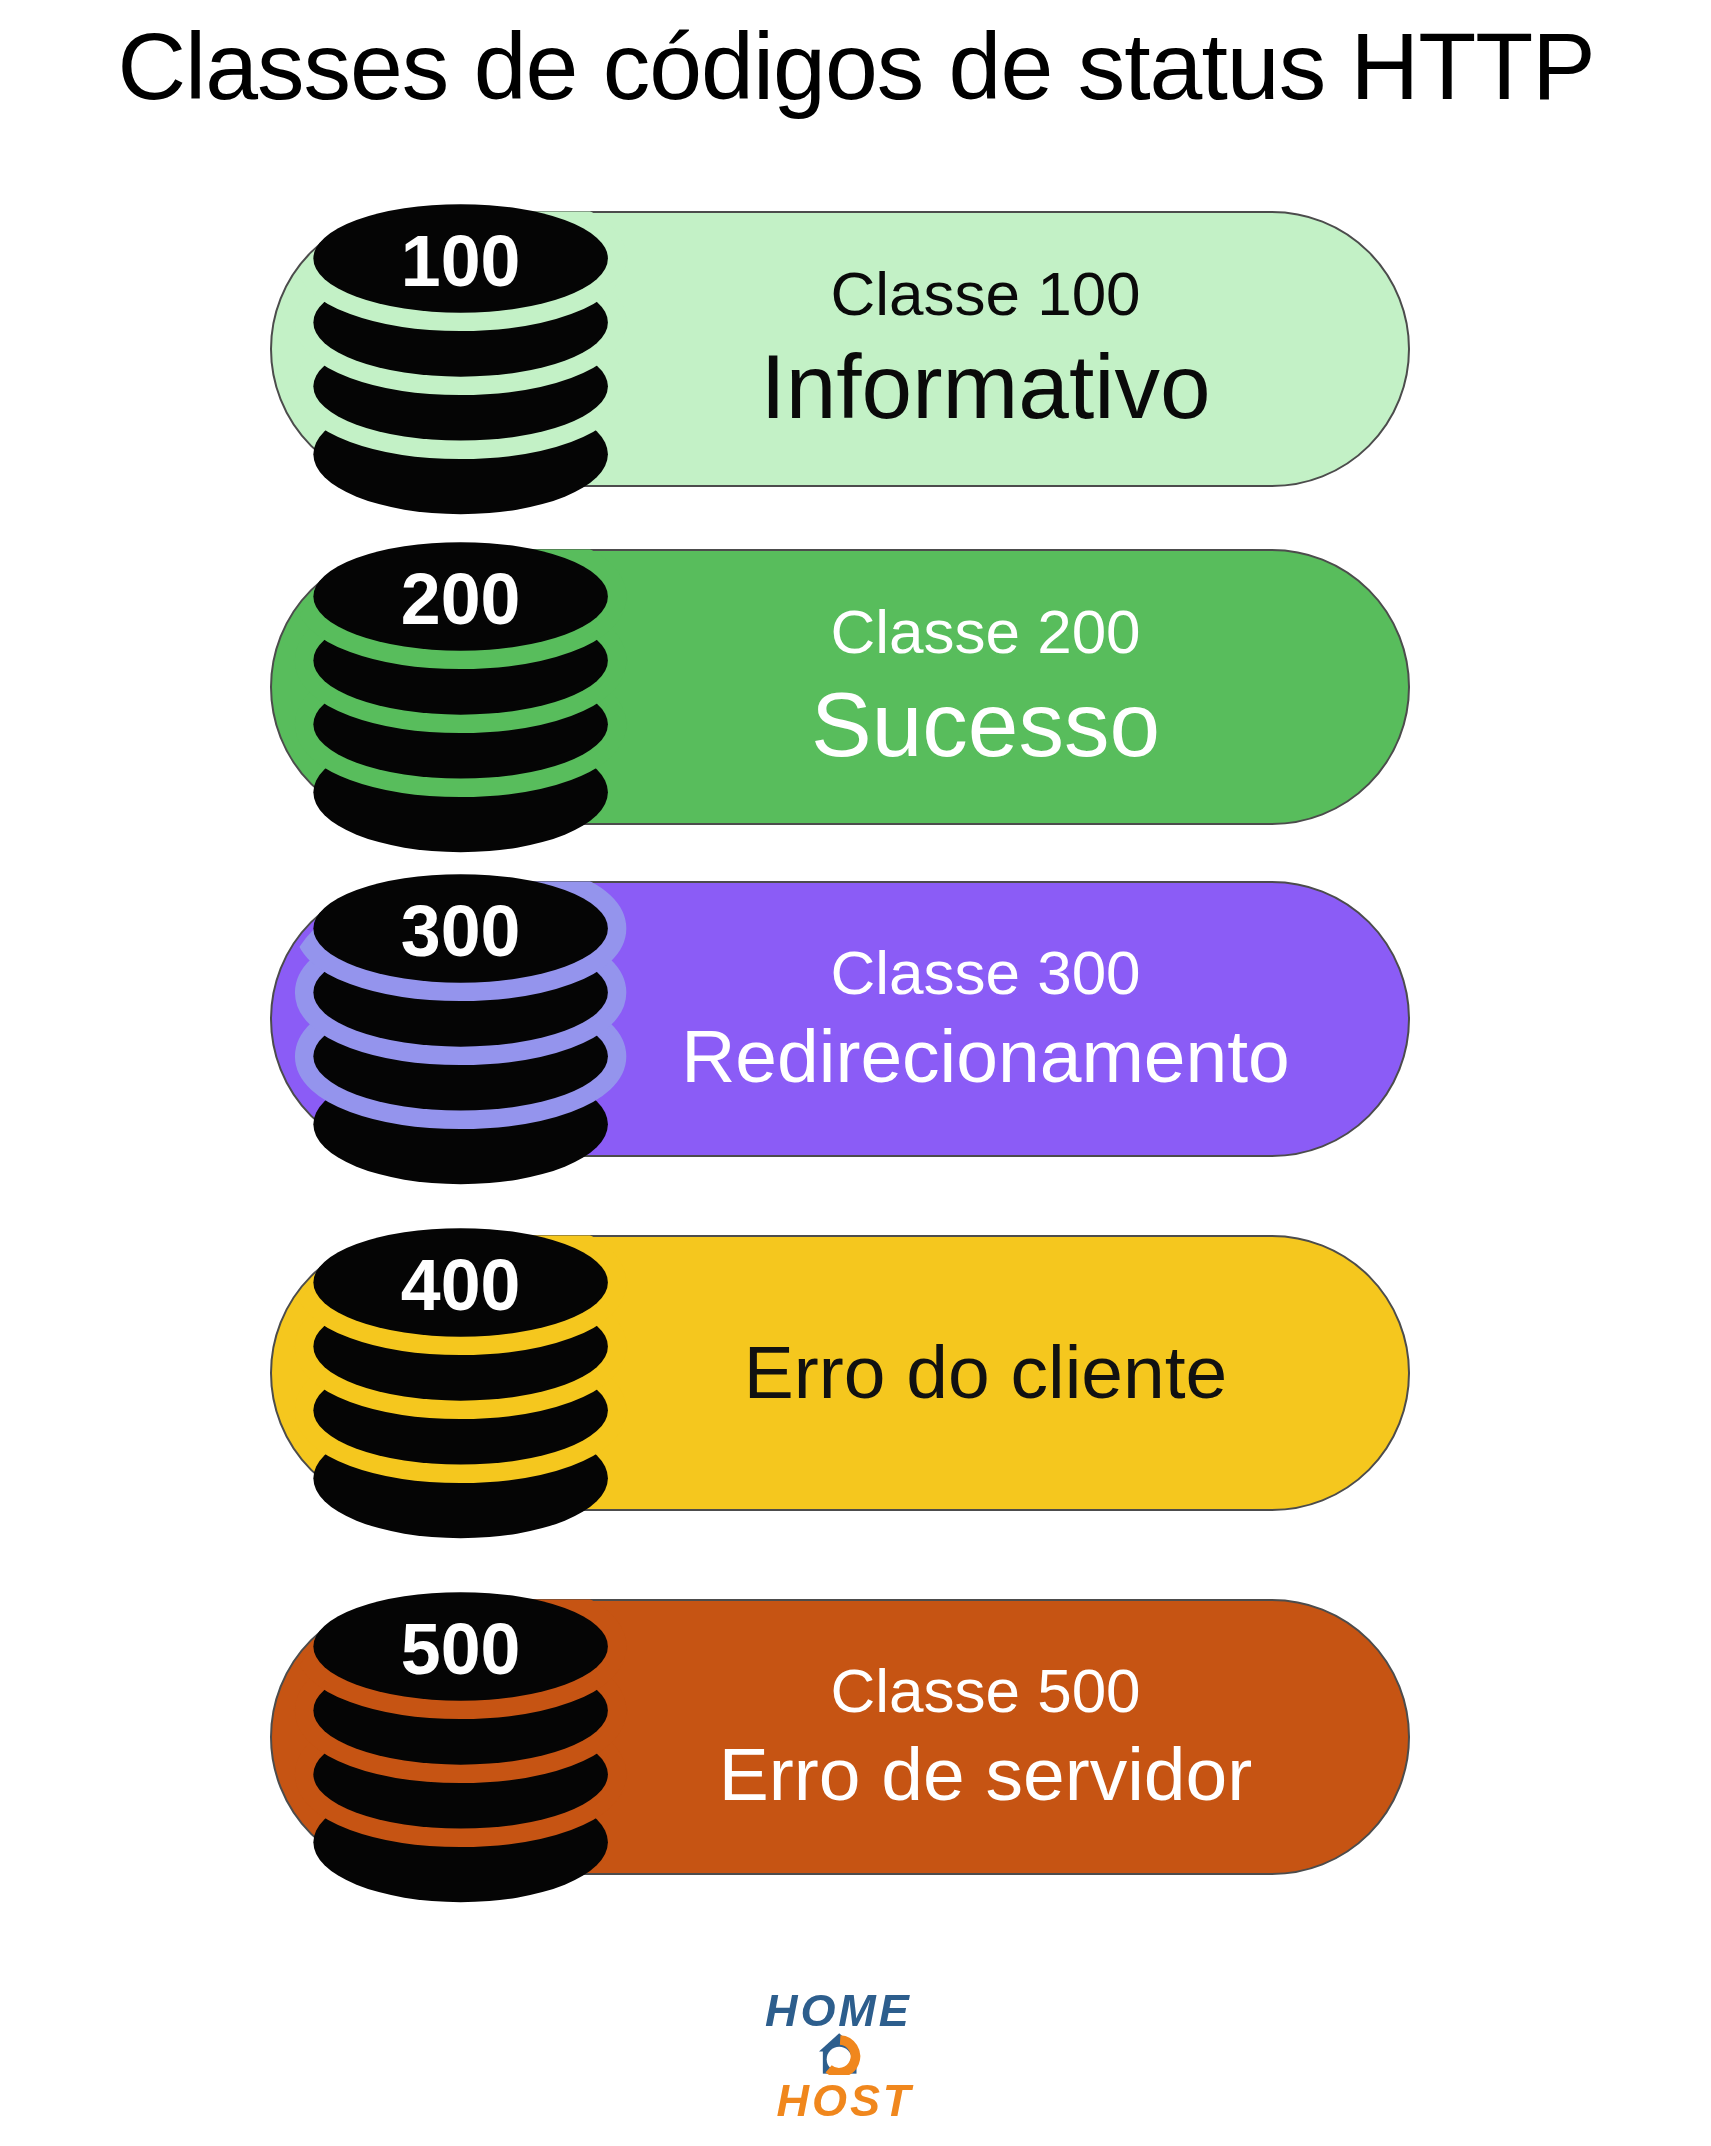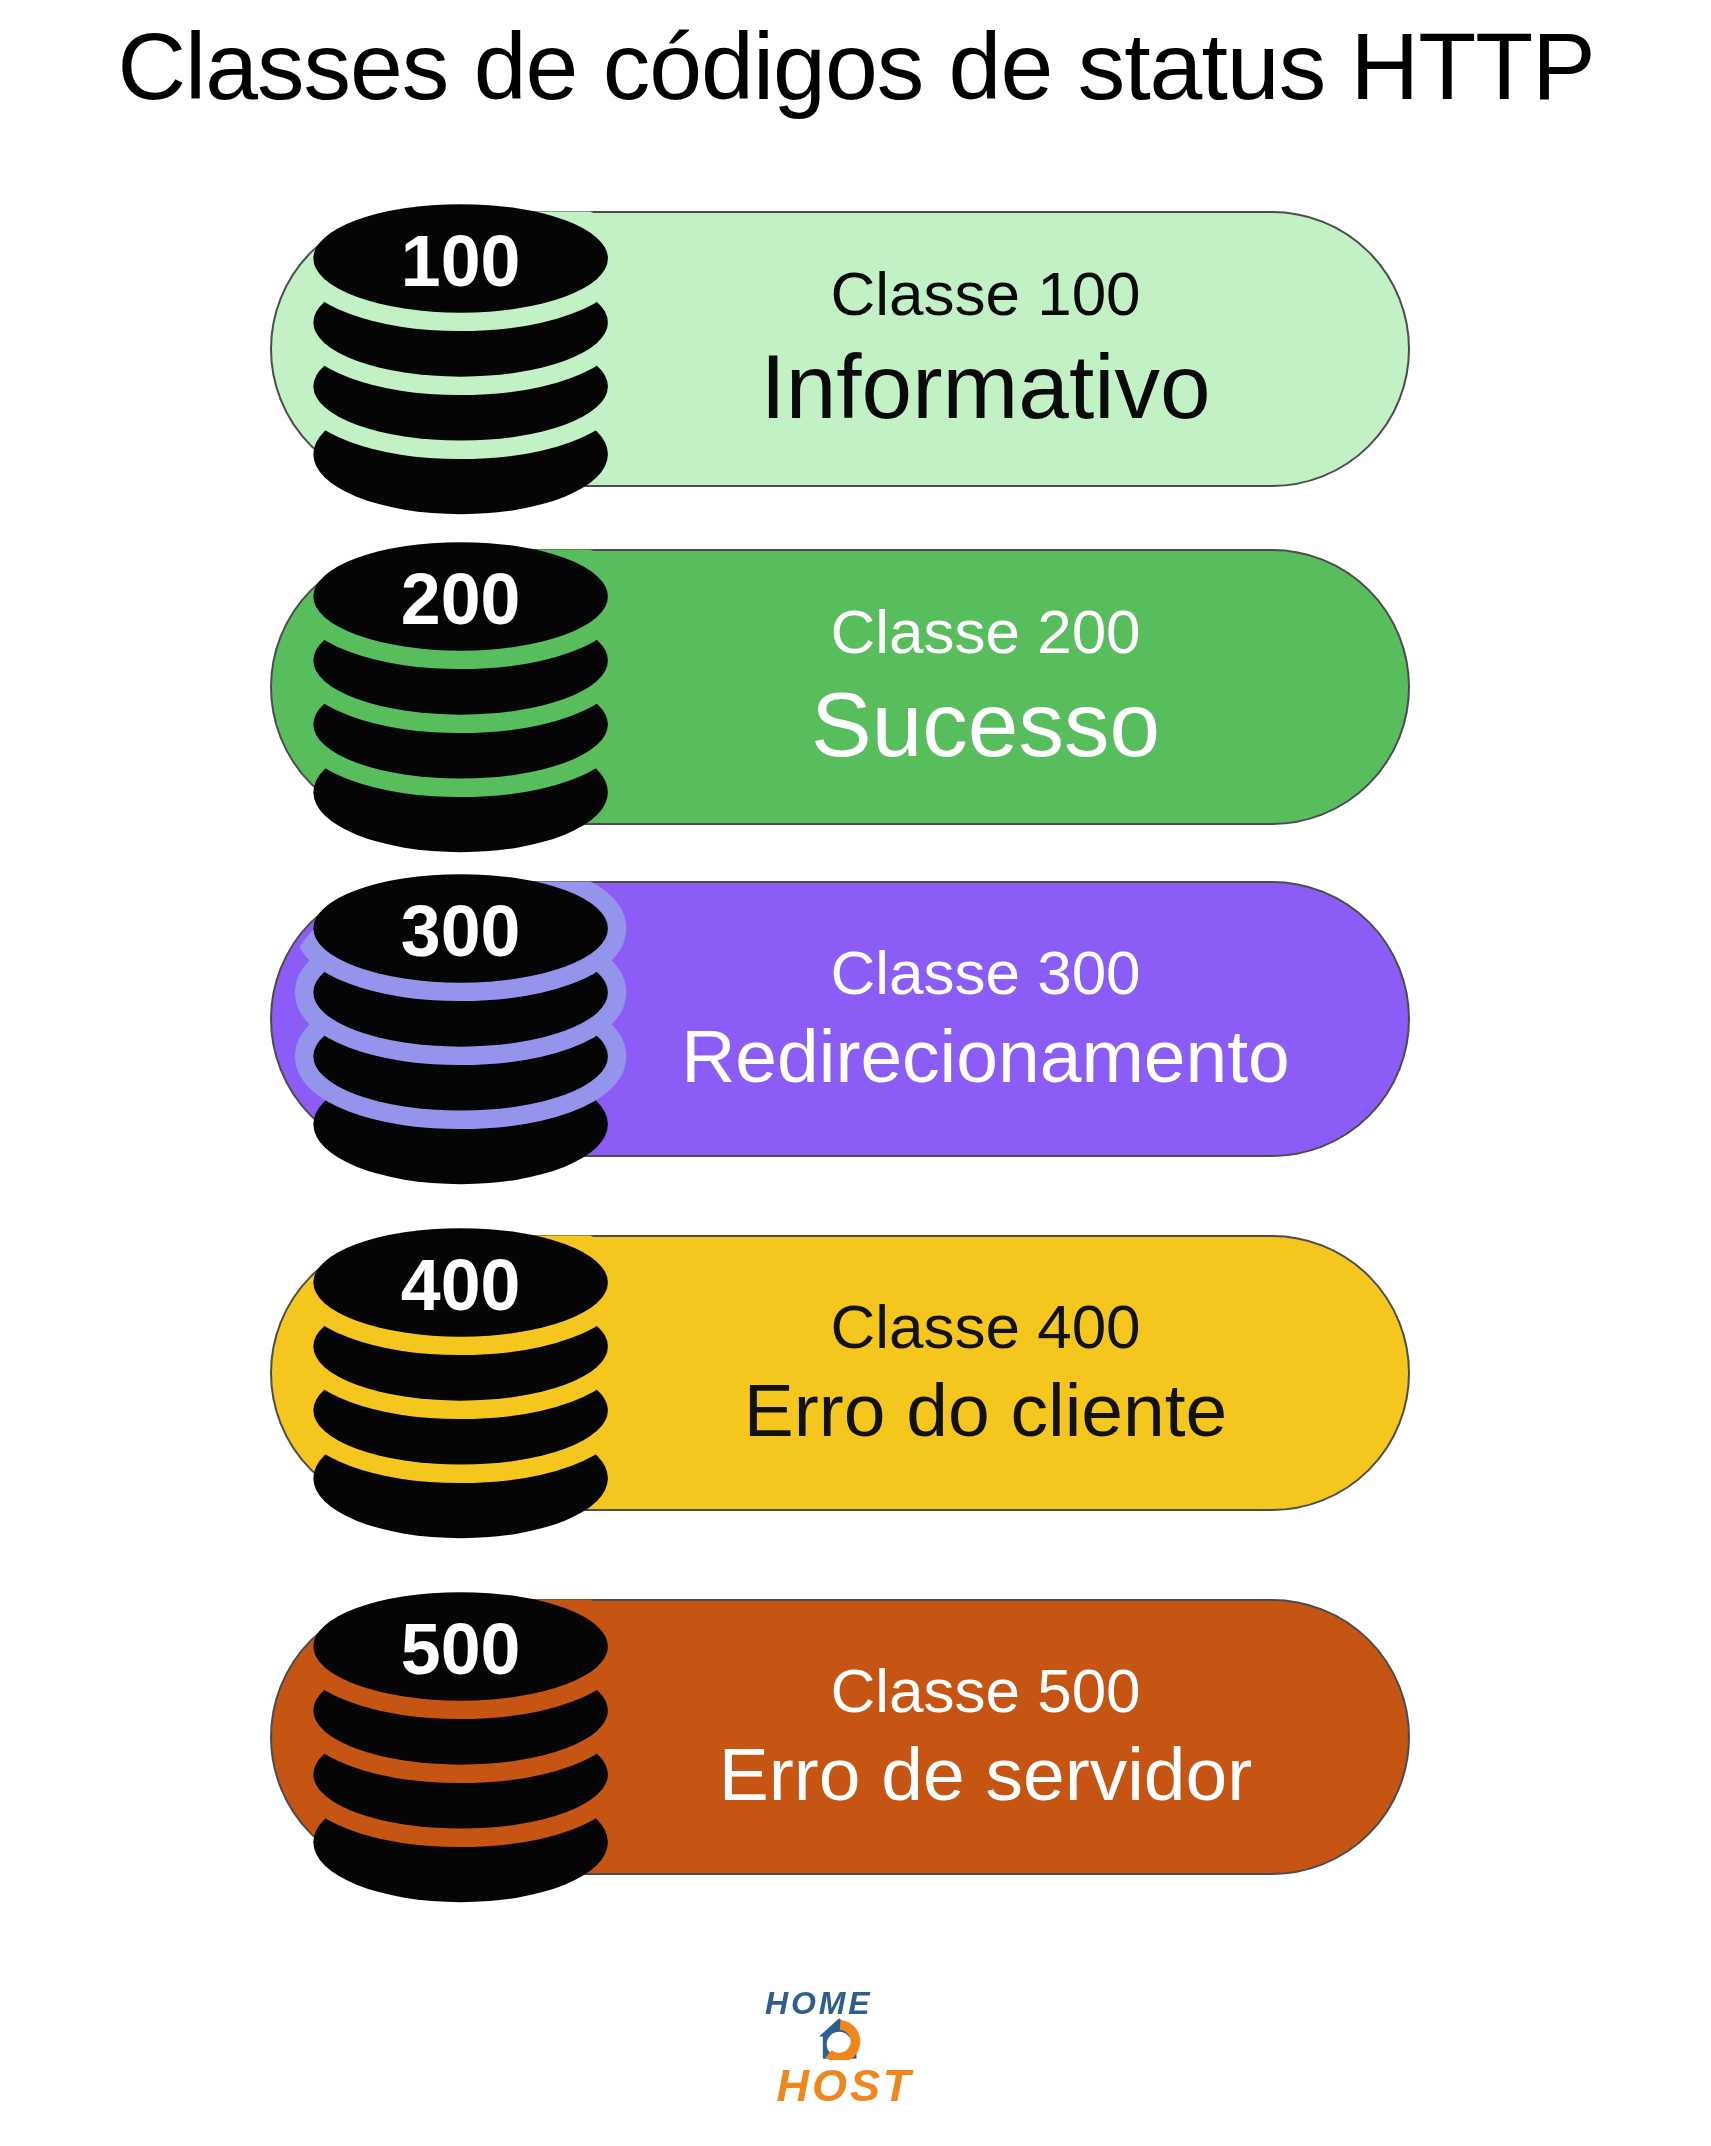--- a/index.html
+++ b/index.html
@@ -15,21 +15,21 @@
   .disk-number{fill:#ffffff;font-family:"Liberation Sans",sans-serif;
                font-size:74px;font-weight:bold;text-anchor:middle;}
   .card-text{position:absolute;left:335px;right:44px;top:0;bottom:0;
              display:flex;flex-direction:column;align-items:center;justify-content:center;
              text-align:center;}
   .line1{font-size:62px;line-height:1.22;white-space:nowrap;}
   .line2{line-height:1.22;white-space:nowrap;}
   .line2.big{font-size:91px;}
   .line2.small{font-size:75px;}
   .logo{position:absolute;left:765px;top:1985px;}
-  .logo-home{font-size:32px;font-weight:900;font-style:italic;letter-spacing:2.9px;white-space:nowrap;}
+  .logo-home{font-size:45px;font-weight:900;font-style:italic;letter-spacing:2.9px;white-space:nowrap;}
   .logo-row2{display:flex;align-items:center;margin-left:11.6px;margin-top:-6.8px;flex-direction:column;}
   .house-icon{width:50px;height:45px;margin-right:1.9px;}
   .logo-host{font-size:45px;font-weight:900;font-style:italic;letter-spacing:2.9px;white-space:nowrap;}
 </style>
 </head>
 <body>
 
 <div class="page">
 
   <div class="title">Classes de códigos de status HTTP</div>
@@ -127,21 +127,20 @@
             <ellipse class="gap-ring" cx="197" cy="116" rx="152" ry="56" stroke="#f5c71e"></ellipse>
           </g>
       <ellipse class="disk" cx="197" cy="116" rx="152" ry="56" fill="#050505"></ellipse>
       <g clip-path="url(#pill-3)">
             <ellipse class="gap-ring" cx="197" cy="50" rx="152" ry="56" stroke="#f5c71e"></ellipse>
           </g>
       <ellipse class="disk" cx="197" cy="50" rx="152" ry="56" fill="#050505"></ellipse>
       <text class="disk-number" x="197" y="78" fill="#ffffff">400</text>
     </svg>
     <div class="card-text">
-      <div class="line1">Classe 400</div>
       <div class="line2 small">Erro do cliente</div>
     </div>
   </div>
 
   <div class="card" style="top: 1599px; background: rgb(198, 84, 19); color: rgb(255, 255, 255);">
     <svg class="card-svg" viewBox="0 0 1175 322">
       <clipPath id="pill-4">
             <rect x="1.5" y="1.5" width="1172" height="319" rx="159" ry="159"></rect>
           </clipPath>
       <ellipse class="disk" cx="197" cy="252" rx="152" ry="62" fill="#050505"></ellipse>

